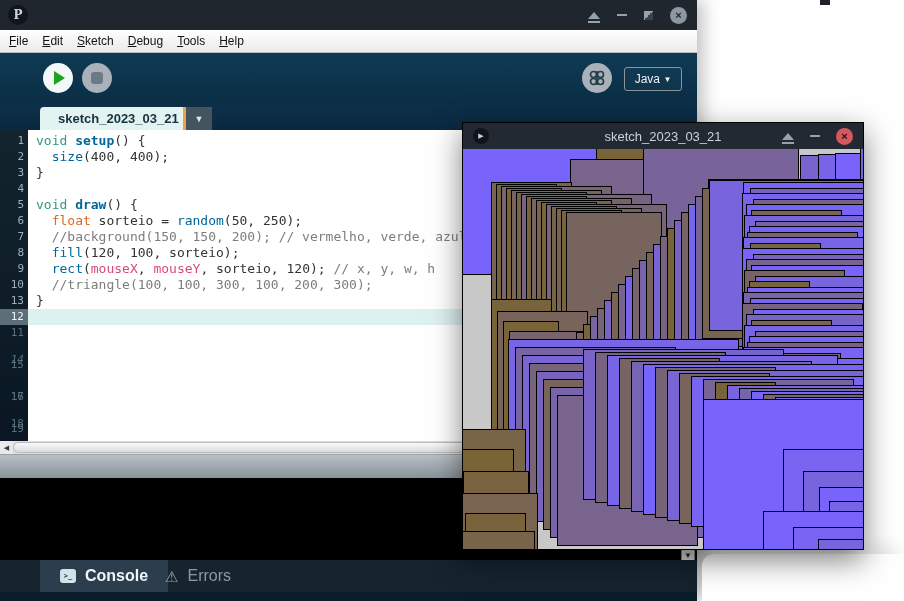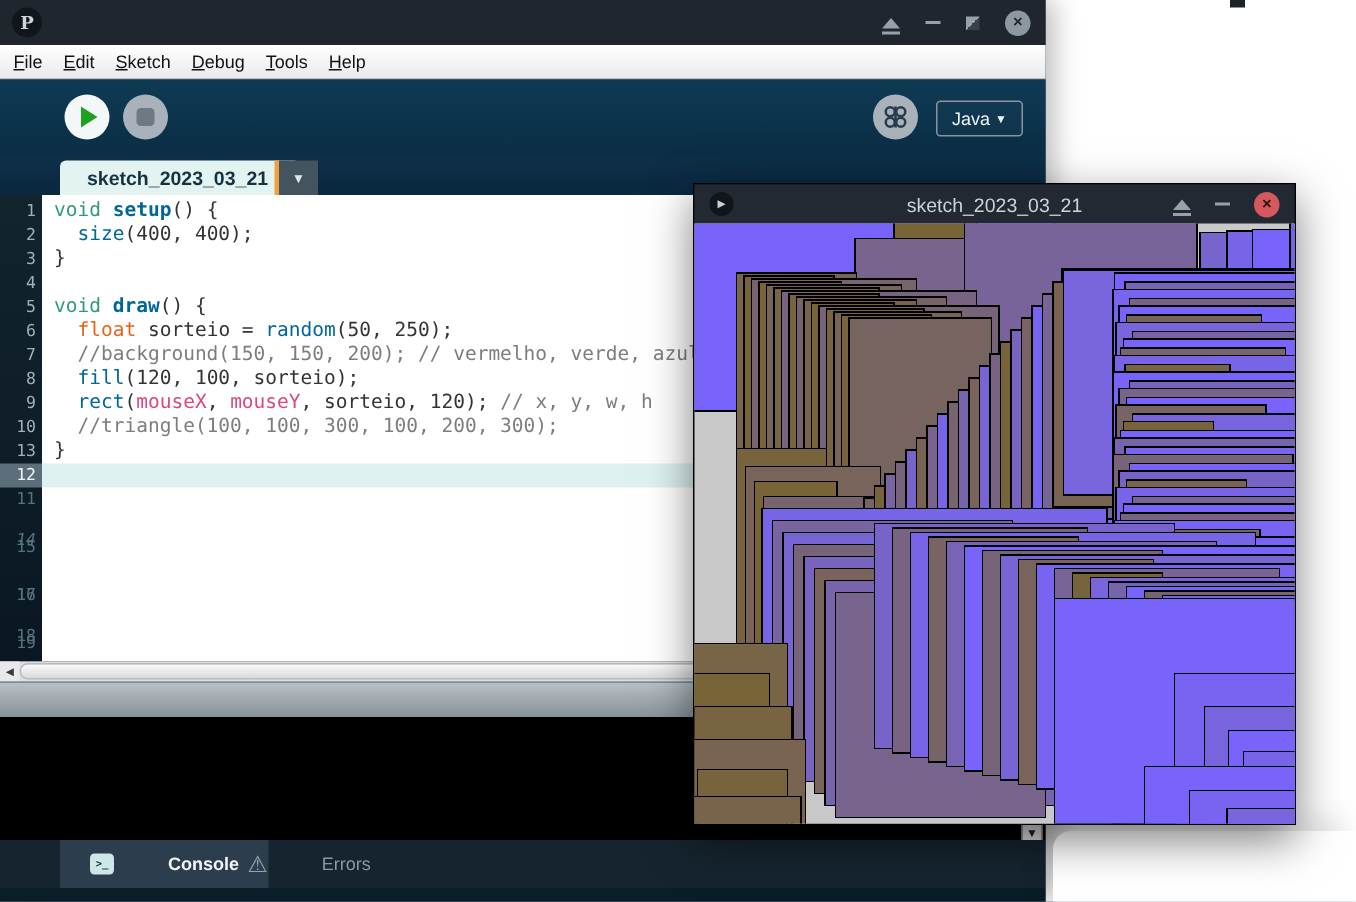--- a/index.html
+++ b/index.html
@@ -90,21 +90,21 @@
                         background:#d8d8d8; border:1px solid #8f8f8f; color:#222; font-size:8px;
                         display:flex; align-items:center; justify-content:center; }
 
   #console-tabbar { position:absolute; left:0; top:560px; width:697px; height:32px; background:#15242f; }
   .c-tab { position:absolute; top:0; height:32px; display:flex; align-items:center; gap:9px; padding:0 20px; }
   .c-tab.active { background:#2c3e4d; }
   #tab-console { left:40px; }
   #tab-errors { left:145px; }
   .term-icon { width:16px; height:14px; border-radius:3px; background:#cfe6e8; color:#17303d;
                font:bold 7px "DejaVu Sans Mono", monospace; display:flex; align-items:center; justify-content:center; }
-  .c-tab-label { font-size:12px; font-weight:bold; color:#f2f5f7;margin-left:27px; }
+  .c-tab-label { font-size:16px; font-weight:bold; color:#f2f5f7; }
   .c-tab-label.dim { color:#8a99a4; font-weight:normal; }
   .warn-icon { color:#96a4ae; font-size:15px; line-height:1; }
 
   #bottom-strip { position:absolute; left:0; top:592px; width:697px; height:9px; background:#0b1d29; }
 
   
   #bg-tick { position:absolute; left:820px; top:0; width:10px; height:5px; background:#1e232a; }
   #bg-panel { position:absolute; left:702px; top:554px; width:202px; height:47px; background:#ffffff;
               border-radius:12px 0 0 0; box-shadow:-8px -8px 16px rgba(0,0,0,0.10); }
 

